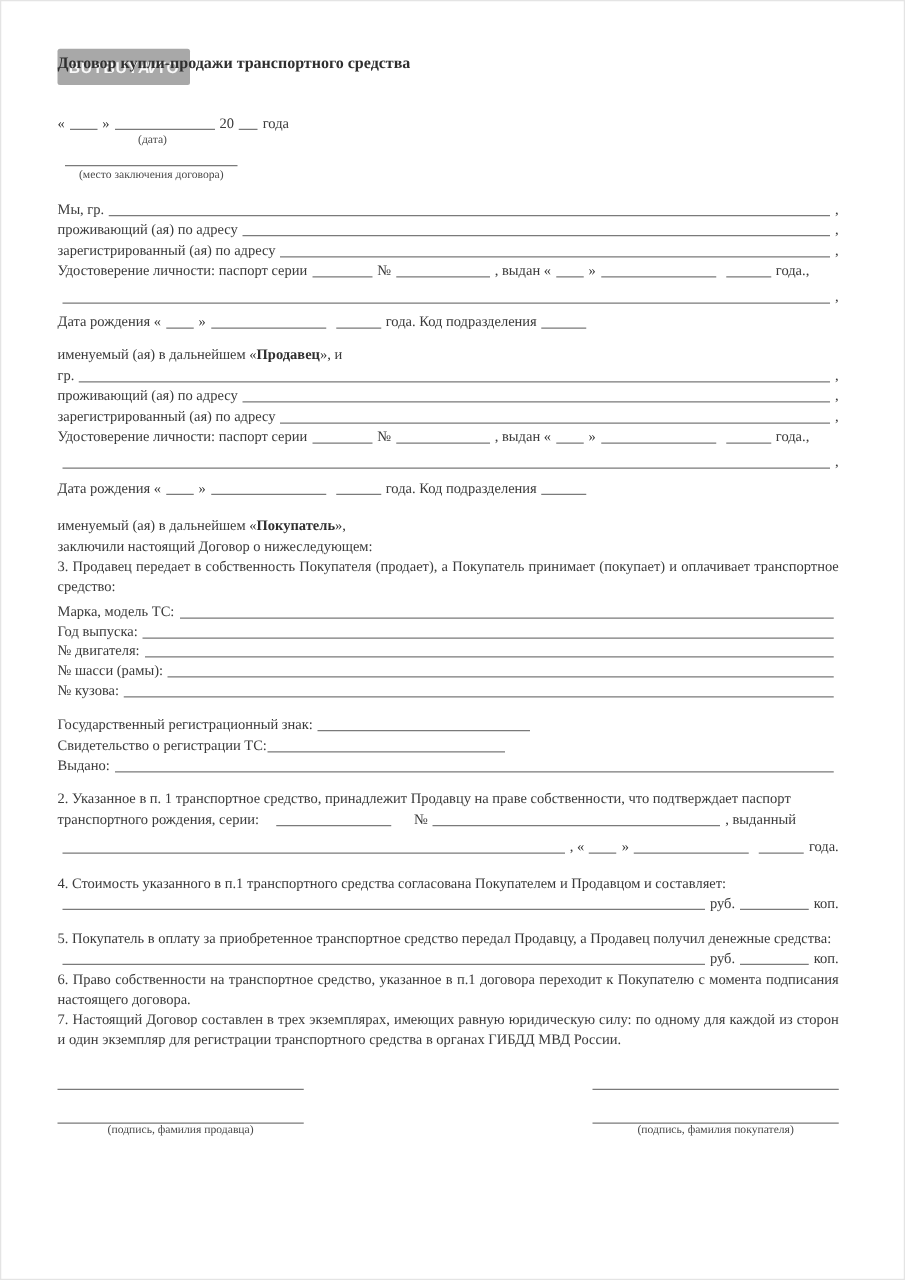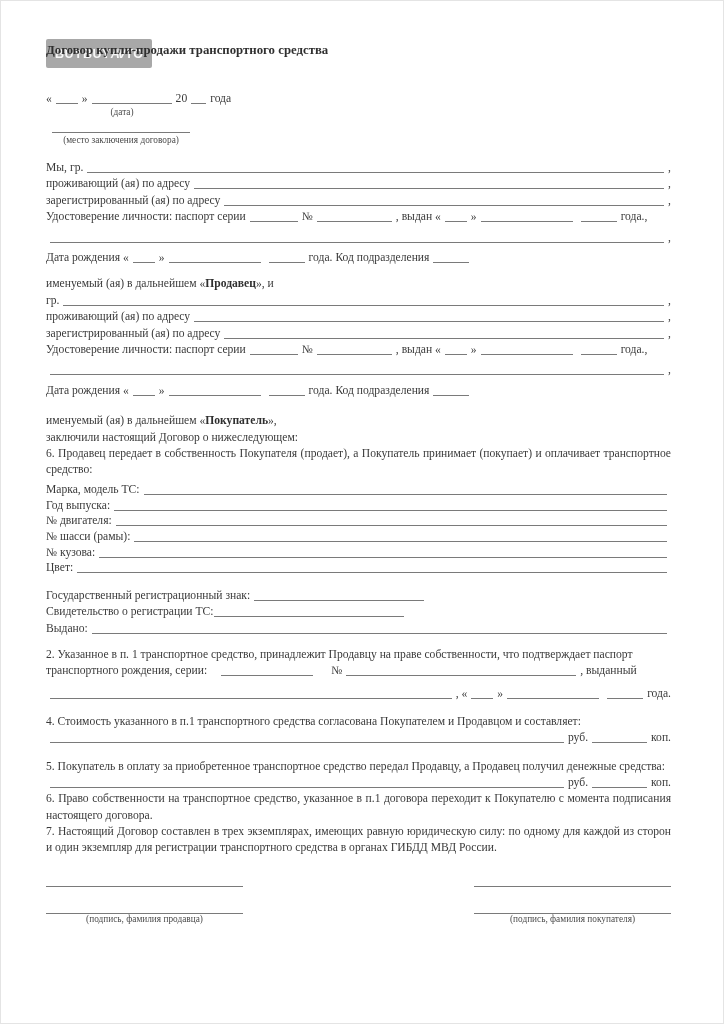--- a/index.html
+++ b/index.html
@@ -129,45 +129,41 @@
         <span class="fill nog"></span>
         <span>,</span>
       </div>
     <div class="iline mt4"><span>Дата рождения «</span><span class="bl w22"></span><span>»</span><span class="bl w92"></span><span class="bl w36"></span><span>года.</span> <span>Код подразделения</span><span class="bl w36"></span></div>
   </div>
 
   <div class="iline mt14"><span>именуемый (ая) в дальнейшем «</span><b class="term">Покупатель</b><span>»,</span></div>
 
   <p class="norm mt10">заключили настоящий Договор о нижеследующем:</p>
 
-  <p class="just mt8">6. Продавец передает в собственность Покупателя (продает), а Покупатель принимает (покупает) и оплачивает транспортное средство:</p>
+  <p class="just mt8">3. Продавец передает в собственность Покупателя (продает), а Покупатель принимает (покупает) и оплачивает транспортное средство:</p>
 
   <div class="vlist mt4">
     <div class="fline">
         <span>Марка, модель ТС:</span>
         <span class="fill"></span>
       </div>
     <div class="fline">
         <span>Год выпуска:</span>
         <span class="fill"></span>
       </div>
     <div class="fline">
         <span>№ двигателя:</span>
         <span class="fill"></span>
       </div>
     <div class="fline">
         <span>№ шасси (рамы):</span>
         <span class="fill"></span>
       </div>
     <div class="fline">
         <span>№ кузова:</span>
-        <span class="fill"></span>
-      </div>
-    <div class="fline">
-        <span>Цвет:</span>
         <span class="fill"></span>
       </div>
   </div>
 
   <div class="mt12">
     <div class="iline"><span>Государственный регистрационный знак:</span><span class="bl w170"></span></div>
     <div class="iline"><span>Свидетельство о регистрации ТС:</span><span class="bl w190 nog"></span></div>
     <div class="fline">
         <span>Выдано:</span>
         <span class="fill nogr"></span>

